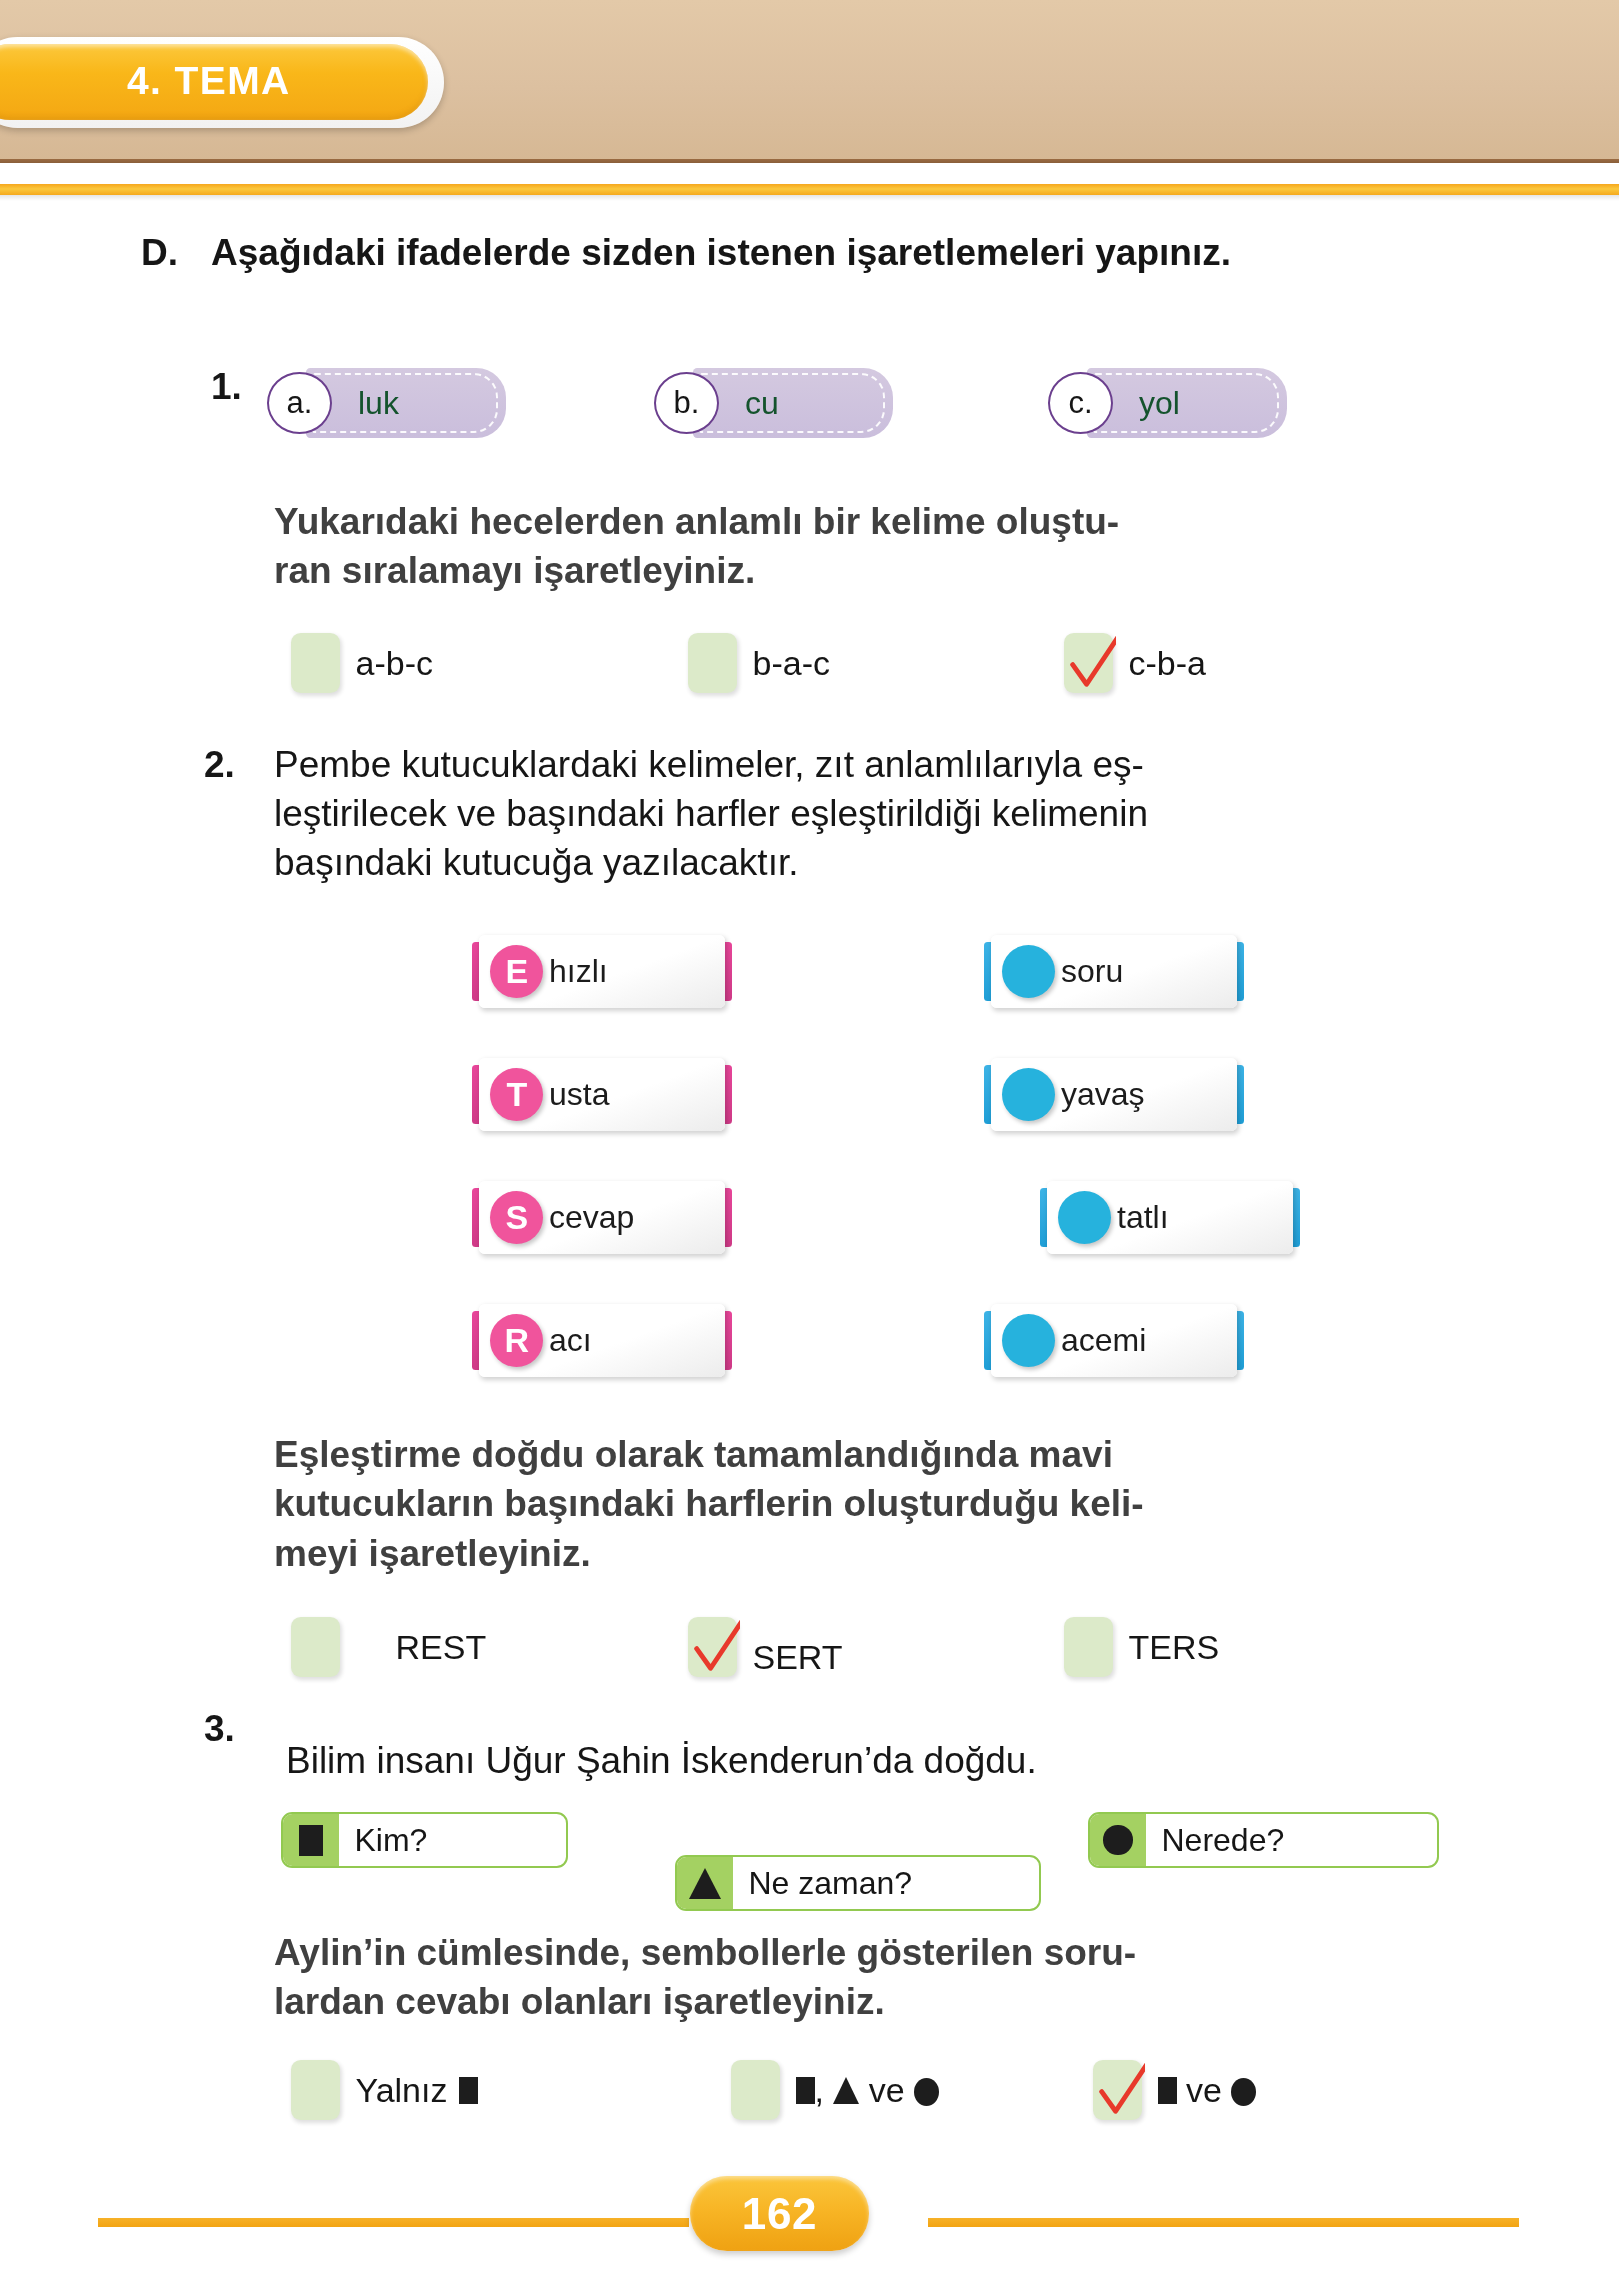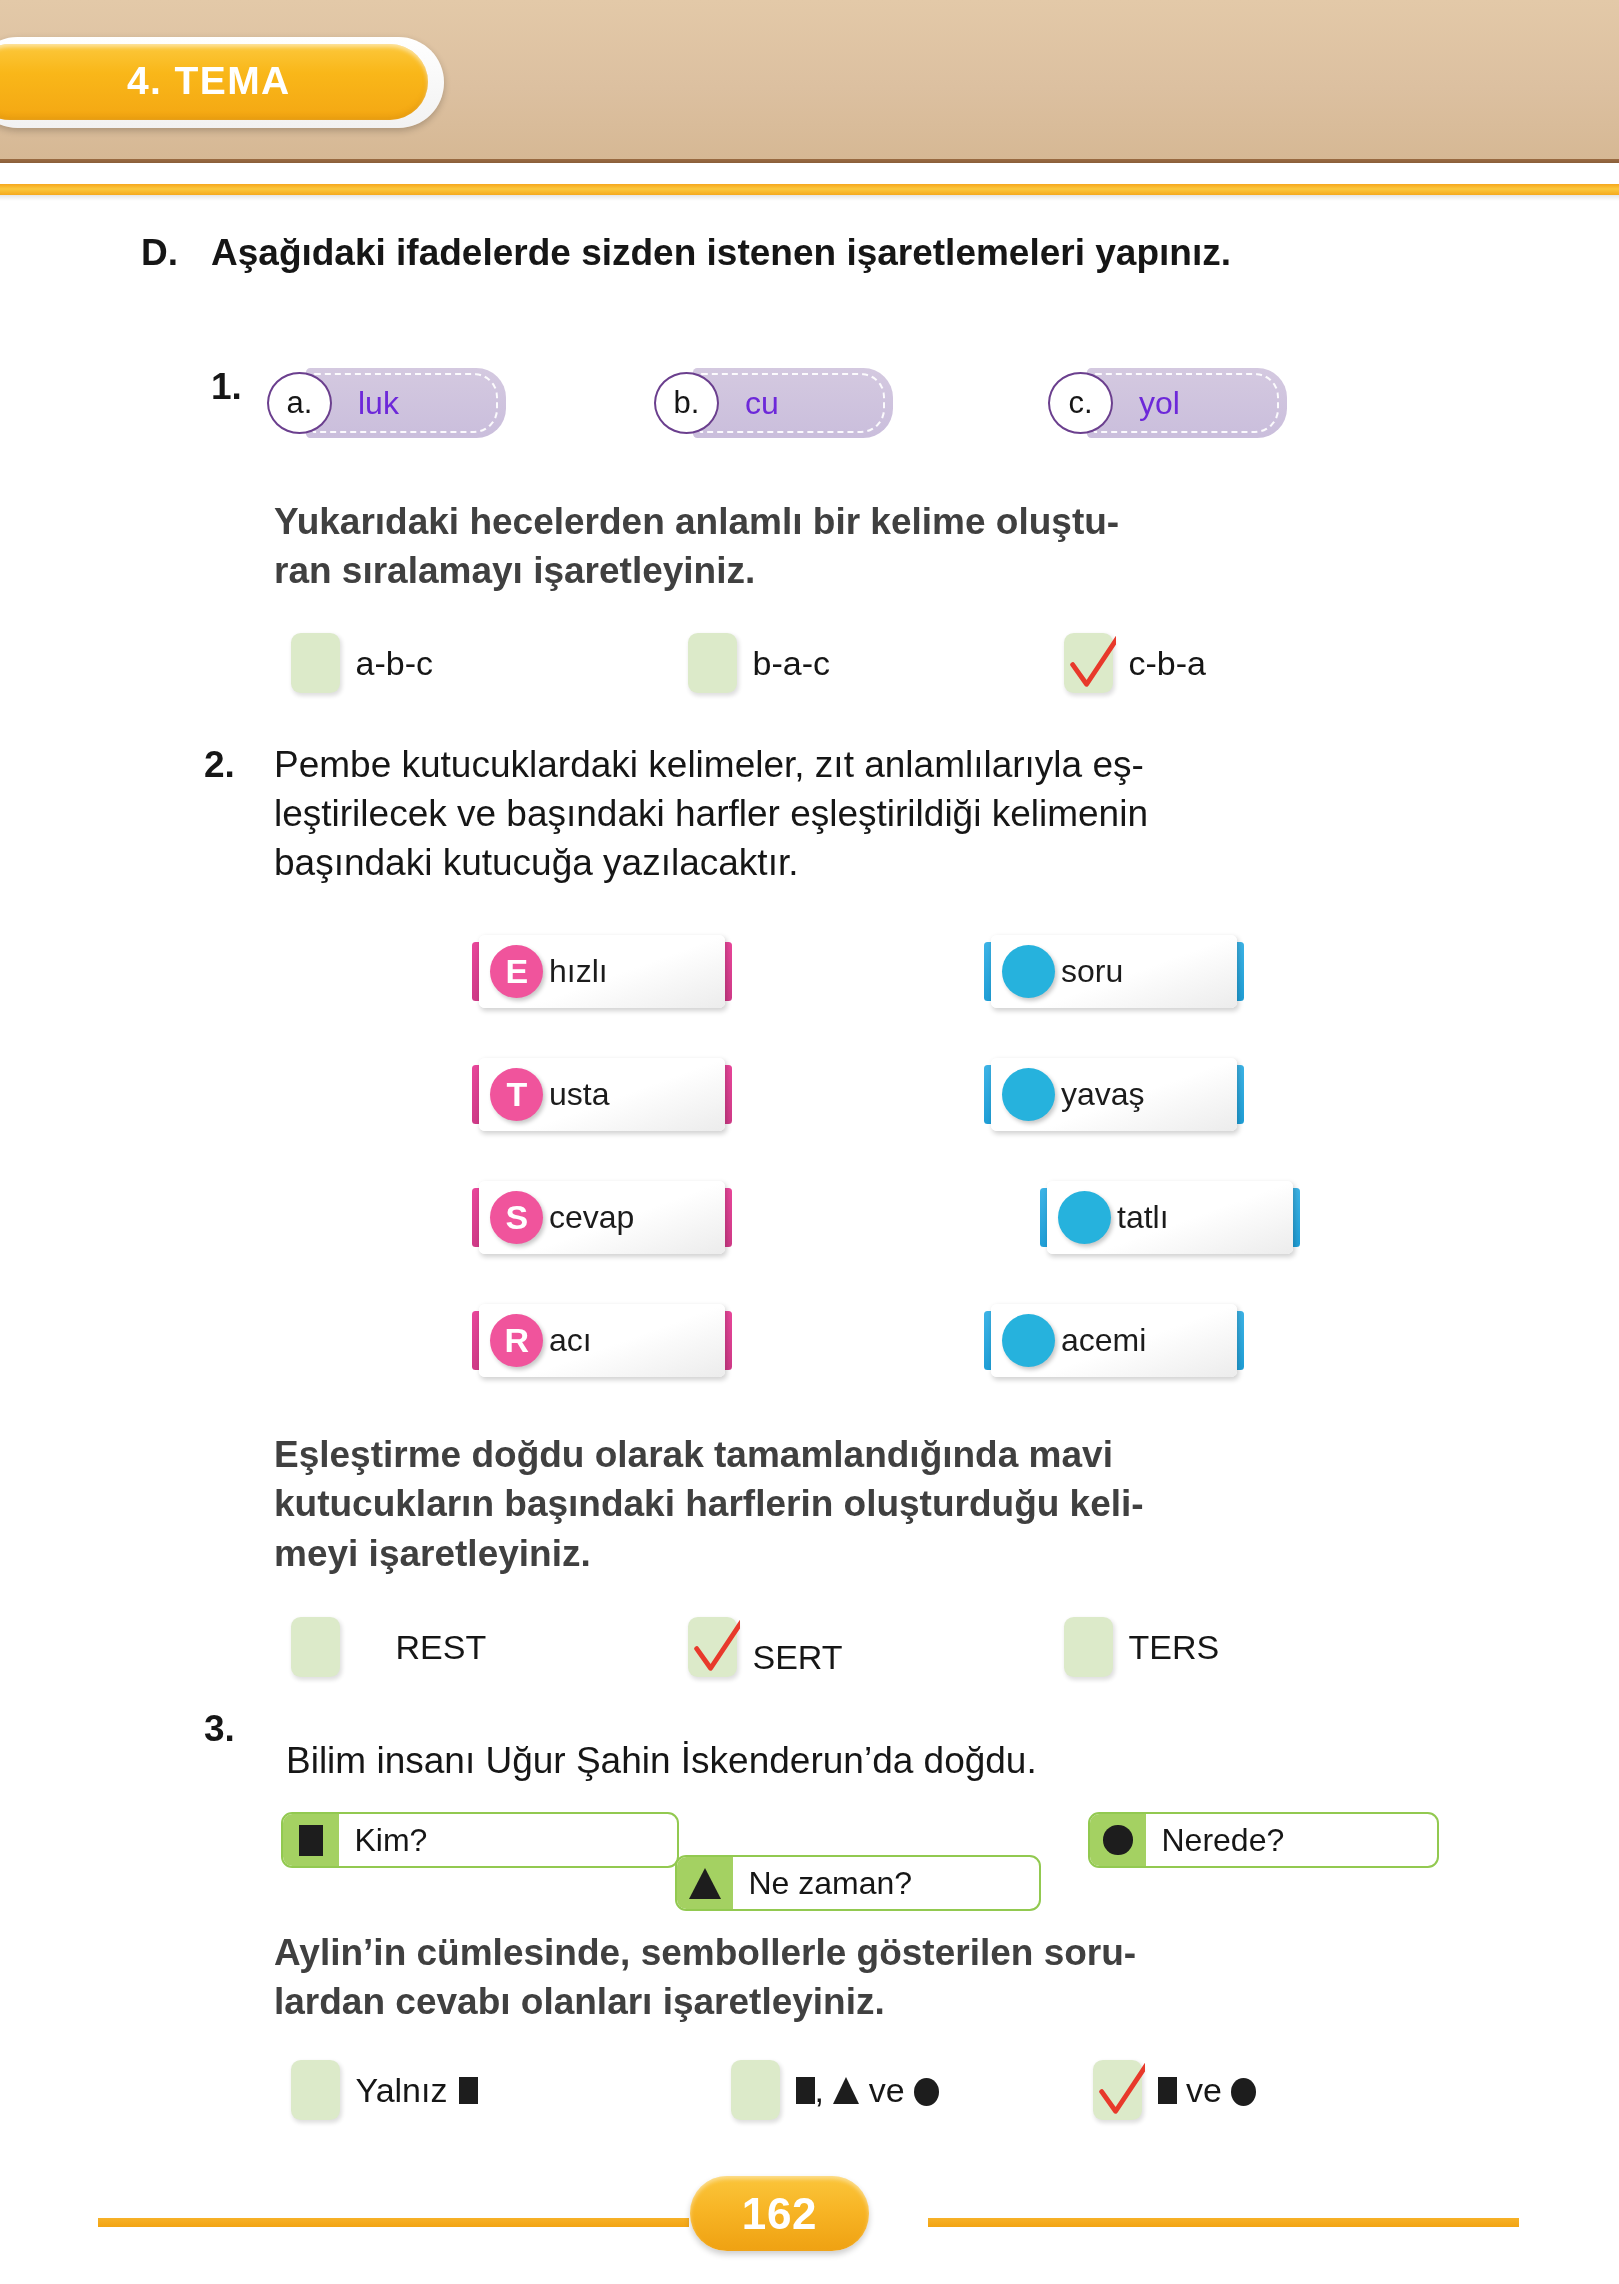--- a/index.html
+++ b/index.html
@@ -156,21 +156,21 @@
     z-index: 2;
   }
   .syll-word {
     position: absolute;
     left: 91px;
     top: 0;
     height: 70px;
     display: flex;
     align-items: center;
     font-size: 32px;
-    color: #6d28d9;
+    color: #14532d;
     z-index: 2;
   }
 
   
   .gbox {
     position: relative;
     width: 49px;
     height: 60px;
     border-radius: 9.8px;
     background: #dceac9;
@@ -475,21 +475,21 @@
   <span class="opt-label">SERT</span>
 </div>
 <div class="opt" style="left:1054px; top:1617px;">
   <div class="gbox"></div>
   <span class="opt-label">TERS</span>
 </div>
 
 <div class="num" style="left:204px; top:1708px;">3.</div>
 <div class="ntext last-line" style="left:286px; top:1708px; width:1153px;margin-top:32px;">Bilim insanı Uğur Şahin İskenderun’da doğdu.</div>
 
-<div class="pill" style="left:281px; top:1812px; width:398px;">
+<div class="pill" style="left:281px; top:1812px; width:287px;">
   <div class="sym">
       <div class="sym-square"></div>
     </div>
   <div class="plabel">Kim?</div>
 </div>
 <div class="pill" style="left:675px; top:1812px; width:366px;margin-top:43px;">
   <div class="sym">
       <div class="sym-tri"></div>
     </div>
   <div class="plabel">Ne zaman?</div>

